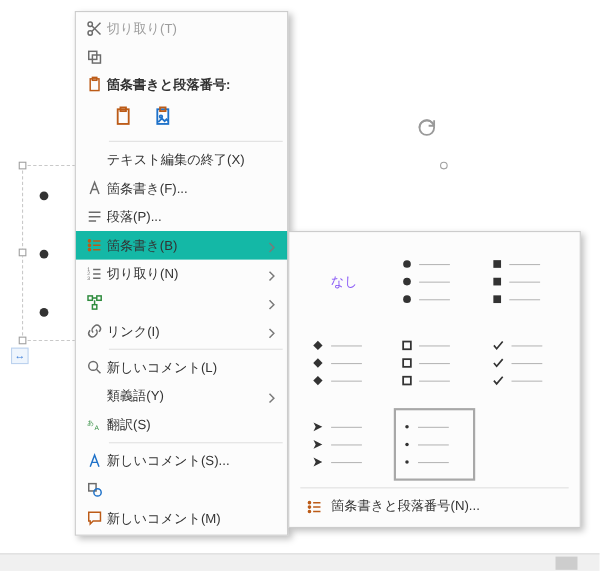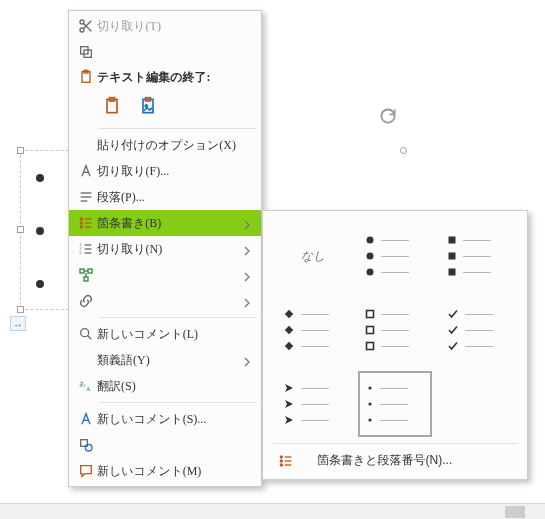--- a/index.html
+++ b/index.html
@@ -77,32 +77,31 @@
   
   .menu {
     position: absolute;
     left: 68px;
     top: 10px;
     width: 194px;
     background: #fcfcfc;
     border: 1px solid #cccccc;
     box-shadow: 3px 3px 6px rgba(0,0,0,.25);
     padding: 2px 0;
-    font-family: Liberation Serif, serif;
   }
   .menu .item {
     display:flex;
     align-items:center;
     height:26px;
     padding: 0 18px 0 6px;
     position:relative;
     color:#333;
   }
   .menu .item.disabled { color:#9d9d9d; }
-  .menu .item.highlight { background:#84cc16; }
+  .menu .item.highlight { background:#14b8a6; }
   .menu .item .ico {
     width:22px;
     display:flex;
     align-items:center;
     justify-content:center;
     color:#6b6b6b;
   }
   .menu .item.highlight .ico,
   .menu .item .ico.accent { color:#bc5b17; }
   .menu .item .lbl { flex:1; white-space:nowrap; }
@@ -174,30 +173,29 @@
     height:16px;
   }
   .gallery .cell .line .rule {
     width:28px;
     height:1px;
     background:#b8b8b8;
   }
   .gallery .cell.none-cell {
     align-items:center;
     justify-content:center;
-    color:#737373;
-    font-style:italic;
+    color:#8b5cf6;
   }
   .gallery .footer {
     border-top:1px solid #e0e0e0;
     margin-top:6px;
     padding-top:6px;
     display:flex;
     align-items:center;
-    gap:22px;
+    gap:6px;
     height:28px;
     padding-left:4px;
   }
   .gallery .footer .ico { color:#bc5b17; width:18px; display:flex; justify-content:center; }
 
   
   svg.i { width:16px; height:16px; display:block; }
   svg.i18 { width:20px; height:20px; }
 
   
@@ -272,21 +270,21 @@
           </svg>
       </span>
     </div>
     <div class="header">
       <span class="ico">
         <svg class="i" viewBox="0 0 24 24" fill="none" stroke="currentColor" stroke-width="2">
             <rect x="6" y="4" width="12" height="16"></rect>
             <rect x="9" y="2" width="6" height="4"></rect>
           </svg>
       </span>
-      <span class="lbl">テキスト編集の終了:</span>
+      <span class="lbl">箇条書きと段落番号:</span>
     </div>
     <div class="paste-row">
       <div class="paste-opt" title="元の書式を保持">
         <svg class="i18" viewBox="0 0 24 24" fill="none" stroke="#bc5b17" stroke-width="2">
             <rect x="6" y="4" width="12" height="16"></rect>
             <rect x="9" y="2" width="6" height="4"></rect>
           </svg>
       </div>
       <div class="paste-opt" title="図">
         <svg class="i18" viewBox="0 0 24 24" fill="none" stroke="#1f72c9" stroke-width="2">
@@ -294,30 +292,30 @@
             <rect x="9" y="2" width="6" height="4" stroke="#bc5b17"></rect>
             <circle cx="10" cy="12" r="1.4"></circle>
             <path d="M7 18l4-4 3 3 2-2 2 2"></path>
           </svg>
       </div>
     </div>
     <div class="sep"></div>
 
     <div class="item">
       <span class="ico"></span>
-      <span class="lbl">貼り付けのオプション(X)</span>
+      <span class="lbl">テキスト編集の終了(X)</span>
     </div>
     <div class="item">
       <span class="ico">
         <svg class="i" viewBox="0 0 24 24" fill="none" stroke="currentColor" stroke-width="2">
             <path d="M6 20L12 4l6 16"></path>
             <line x1="8.5" y1="14" x2="15.5" y2="14"></line>
           </svg>
       </span>
-      <span class="lbl">切り取り(F)...</span>
+      <span class="lbl">箇条書き(F)...</span>
     </div>
     <div class="item">
       <span class="ico">
         <svg class="i" viewBox="0 0 24 24" fill="none" stroke="currentColor" stroke-width="2">
             <line x1="4" y1="6" x2="20" y2="6"></line>
             <line x1="4" y1="12" x2="20" y2="12"></line>
             <line x1="4" y1="18" x2="14" y2="18"></line>
           </svg>
       </span>
       <span class="lbl">段落(P)...</span>
@@ -374,20 +372,21 @@
           </svg>
       </span>
     </div>
     <div class="item">
       <span class="ico">
         <svg class="i" viewBox="0 0 24 24" fill="none" stroke="currentColor" stroke-width="2">
             <path d="M10 14a5 5 0 0 1 0-7l2-2a5 5 0 0 1 7 7l-1 1"></path>
             <path d="M14 10a5 5 0 0 1 0 7l-2 2a5 5 0 0 1-7-7l1-1"></path>
           </svg>
       </span>
+      <span class="lbl">リンク(I)</span>
       <span class="arrow">
         <svg class="i" viewBox="0 0 24 24" fill="none" stroke="currentColor" stroke-width="2">
             <polyline points="9 6 15 12 9 18"></polyline>
           </svg>
       </span>
     </div>
     <div class="sep"></div>
 
     <div class="item">
       <span class="ico">

